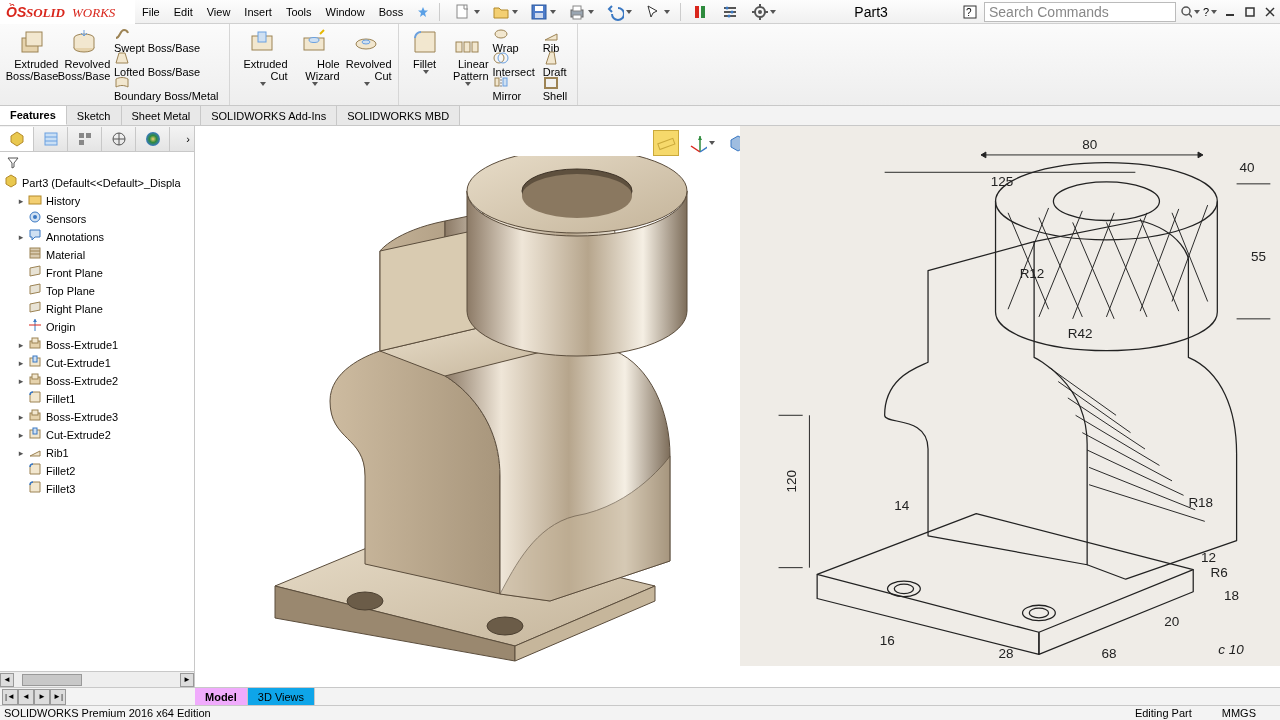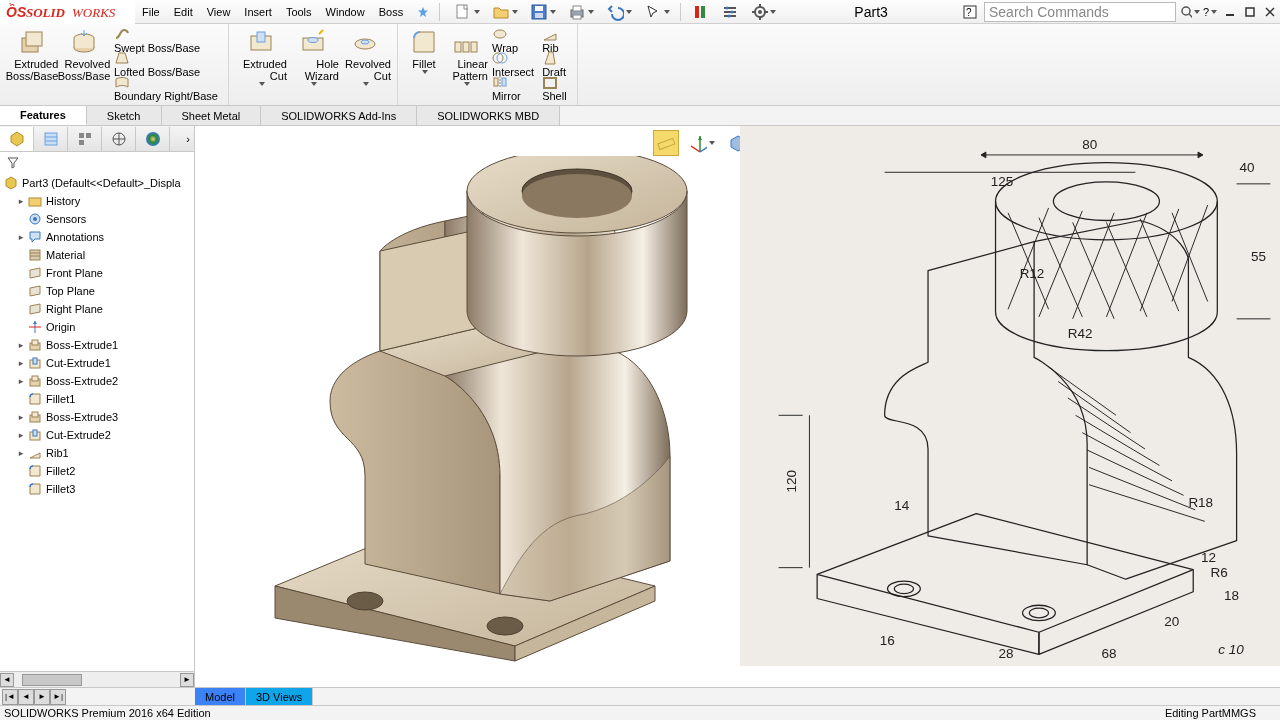--- a/index.html
+++ b/index.html
@@ -22,49 +22,49 @@
   .ribbon { height: 82px; background: linear-gradient(#fbfbfb,#eeeeee); border-bottom: 1px solid #c8c8c8; display: flex; }
   .tool-group { display:flex; border-right:1px solid #d6d6d6; padding:2px 6px; align-items:flex-start;}
   .bigtool { width:52px; display:flex; flex-direction:column; align-items:center; text-align:right; padding-top:2px; line-height:1.1;}
   .bigtool .ic { width:28px;height:28px; margin-bottom:2px;}
   .smalltool { display:flex; height:24px; padding:0 4px;flex-direction:column;}
   .smalltool .ic{ width:16px;height:16px;margin-right:4px;}
   .stackcol { display:flex; flex-direction:column; justify-content:center;}
 
   
   .ribbon-tabs{ height:20px; background:#f3f3f3; border-bottom:1px solid #c8c8c8; display:flex; align-items:stretch;}
-  .rtab{ padding:0 20px; display:flex;align-items:center; border-right:1px solid #c8c8c8; background:#e8e8e8;}
+  .rtab{ padding:0 10px; display:flex;align-items:center; border-right:1px solid #c8c8c8; background:#e8e8e8;}
   .rtab.active{ background:#fff; font-weight:bold; border-bottom:1px solid #fff;}
 
   
   .main{ display:flex; height: calc(720px - 24px - 82px - 20px - 18px - 15px); }
   .mgr { width:195px; border-right:1px solid #c8c8c8; background:#fff; display:flex; flex-direction:column;}
   .mgr-tabs{ height:26px; background:linear-gradient(#f4f4f4,#e4e4e4); display:flex;align-items:center; gap:0; border-bottom:1px solid #c8c8c8;}
   .mgr-tabs .mt{ width:34px;height:24px;display:flex;align-items:center;justify-content:center;border-right:1px solid #c8c8c8;}
   .mgr-tabs .mt.active{ background:#fff;}
   .filter-icon{ height:20px; padding-left:6px; display:flex; align-items:center;}
   .tree{ flex:1; overflow:hidden; padding:2px 0 2px 4px; line-height:18px;}
-  .tree-row{ display:flex;align-items:center;height:18px; white-space:nowrap;}
+  .tree-row{ display:flex;height:18px; white-space:nowrap;}
   .tree-row .exp{ width:10px; text-align:center; color:#555; font-size:9px; margin-right:2px;}
   .tree-row .ic{ width:14px;height:14px; margin-right:4px;}
   .tree .lvl1{ padding-left:12px;}
   .hscroll{ height:16px; background:#eee;border-top:1px solid #c8c8c8; display:flex;align-items:center;}
   .hscroll .thumb{ width:60px;height:12px;background:#c8c8c8;border:1px solid #999;margin-left:8px;}
   .hscroll .arrow{ width:14px;height:14px;background:#ddd;border:1px solid #999;display:flex;align-items:center;justify-content:center;font-size:8px;}
 
   .viewport{ flex:1; background:#fff; position:relative; overflow:hidden;}
   .heads-up{ position:absolute; top:2px; left:50%; transform:translateX(-50%); display:flex; gap:10px; background:rgba(245,245,245,.0); padding:2px 6px;}
   .heads-up .hb{ width:26px;height:26px;display:flex;align-items:center;justify-content:center;}
   .heads-up .hb.measure{ background:#f6d96b; border:1px solid #caa93b;}
 
   
   .btabs{ height:18px; background:#f3f3f3; border-top:1px solid #c8c8c8; display:flex; align-items:stretch; }
   .btabs .sp{ width:195px; display:flex;align-items:center;}
   .btab{ padding:0 10px;display:flex;align-items:center; border-right:1px solid #c8c8c8; background:#0ea5e9;}
-  .btab.active{ background:#3b82f6; font-weight:normal;}
+  .btab.active{ background:#f0abfc; font-weight:bold;}
   .status{ height:15px; background:#f3f3f3; display:flex;align-items:center; padding:0 4px; font-size:11px; border-top:1px solid #c8c8c8;}
   .status .fill{flex:1;}
 
   
   .render-3d{ position:absolute; left:20px; top:30px; width:520px; height:510px;}
   .sketch-ref{ position:absolute; right:0; top:0; width:540px; height:540px; background:#efece7;}
   .expand-arrow{position:absolute;right:0;top:2px;width:14px;height:30px;background:#eee;border:1px solid #c8c8c8;display:flex;align-items:center;justify-content:center;font-size:10px;}
 
   
   .tri{ width:0;height:0;border-left:3px solid transparent;border-right:3px solid transparent;border-top:4px solid #555; display:inline-block;margin-left:2px;vertical-align:middle;}
@@ -246,21 +246,21 @@
             </svg>
           </div>
           <span>Lofted Boss/Base</span>
         </div>
       <div class="smalltool">
           <div class="ic">
             <svg viewBox="0 0 16 16">
               <path d="M2 13c4-2 8-2 12 0V5c-4-2-8-2-12 0z" fill="#f2e7cf" stroke="#9c8354"></path>
             </svg>
           </div>
-          <span>Boundary Right/Base</span>
+          <span>Boundary Boss/Metal</span>
         </div>
     </div>
   </div>
 
   <div class="tool-group">
     <div class="bigtool">
       <div class="ic">
           <svg viewBox="0 0 28 28">
             <rect x="4" y="8" width="20" height="14" fill="#f2e7cf" stroke="#9c8354"></rect>
             <rect x="10" y="4" width="8" height="10" fill="#cfe0f2" stroke="#6aa0e0"></rect>
@@ -795,15 +795,15 @@
     <div class="arrow" style="width:16px;height:16px;border:1px solid #999;background:#ddd;display:flex;align-items:center;justify-content:center;font-size:8px">►</div>
     <div class="arrow" style="width:16px;height:16px;border:1px solid #999;background:#ddd;display:flex;align-items:center;justify-content:center;font-size:8px">►|</div>
   </div>
   <div class="btab active">Model</div>
   <div class="btab">3D Views</div>
 </div>
 
 <div class="status">
   <span>SOLIDWORKS Premium 2016 x64 Edition</span>
   <span class="fill"></span>
-  <span style="">Editing Part</span>
+  <span style="margin-right:30px">Editing Part</span>
   <span style="margin-right:20px">MMGS</span>
 </div>
 
 </body></html>

